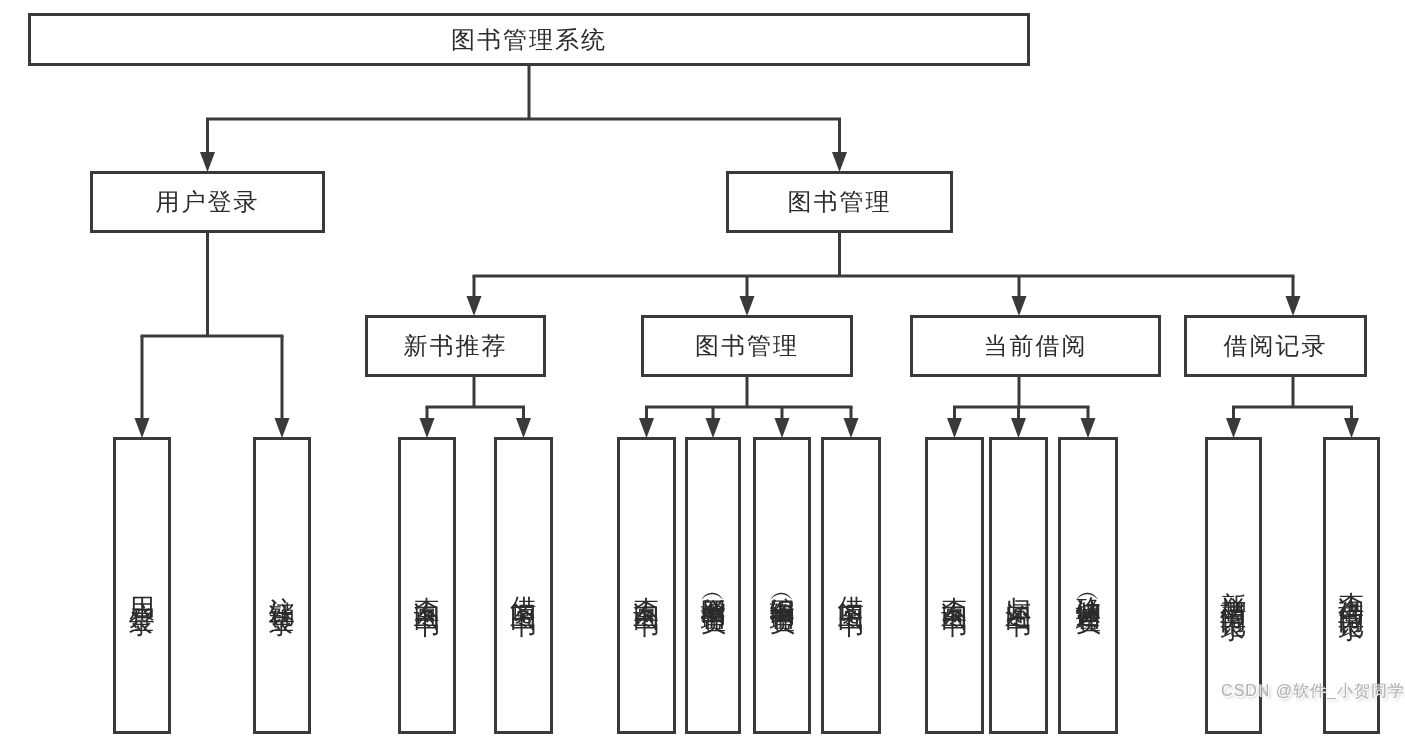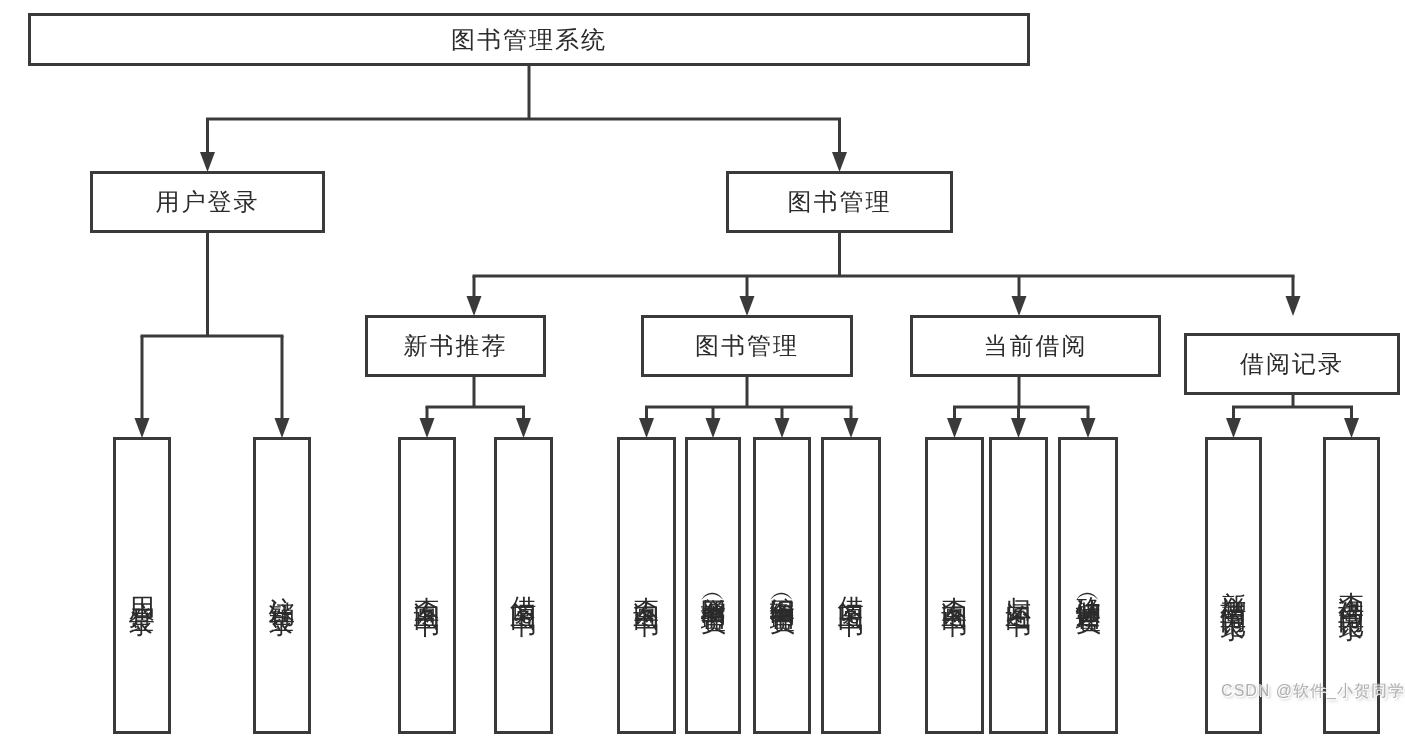--- a/index.html
+++ b/index.html
@@ -128,21 +128,21 @@
   </div>
 
   <div class="node hbox" id="node-book_borrow" style="left:633px;top:315px;width:212px;height:62px">
     <span class="lbl">图书管理</span>
   </div>
 
   <div class="node hbox" id="node-current_borrow" style="left:902px;top:315px;width:251px;height:62px">
     <span class="lbl">当前借阅</span>
   </div>
 
-  <div class="node hbox" id="node-borrow_records" style="left:1176px;top:333px;width:216px;height:62px">
+  <div class="node hbox" id="node-borrow_records" style="left:1176px;top:315px;width:183px;height:62px">
     <span class="lbl">借阅记录</span>
   </div>
 
   <div class="node vbox" id="node-leaf_user_login" style="left:105px;top:437px;width:58px;height:297px">
     <span class="lbl">用户登录</span>
   </div>
 
   <div class="node vbox" id="node-leaf_logout" style="left:245px;top:437px;width:58px;height:297px">
     <span class="lbl">注销登录</span>
   </div>

